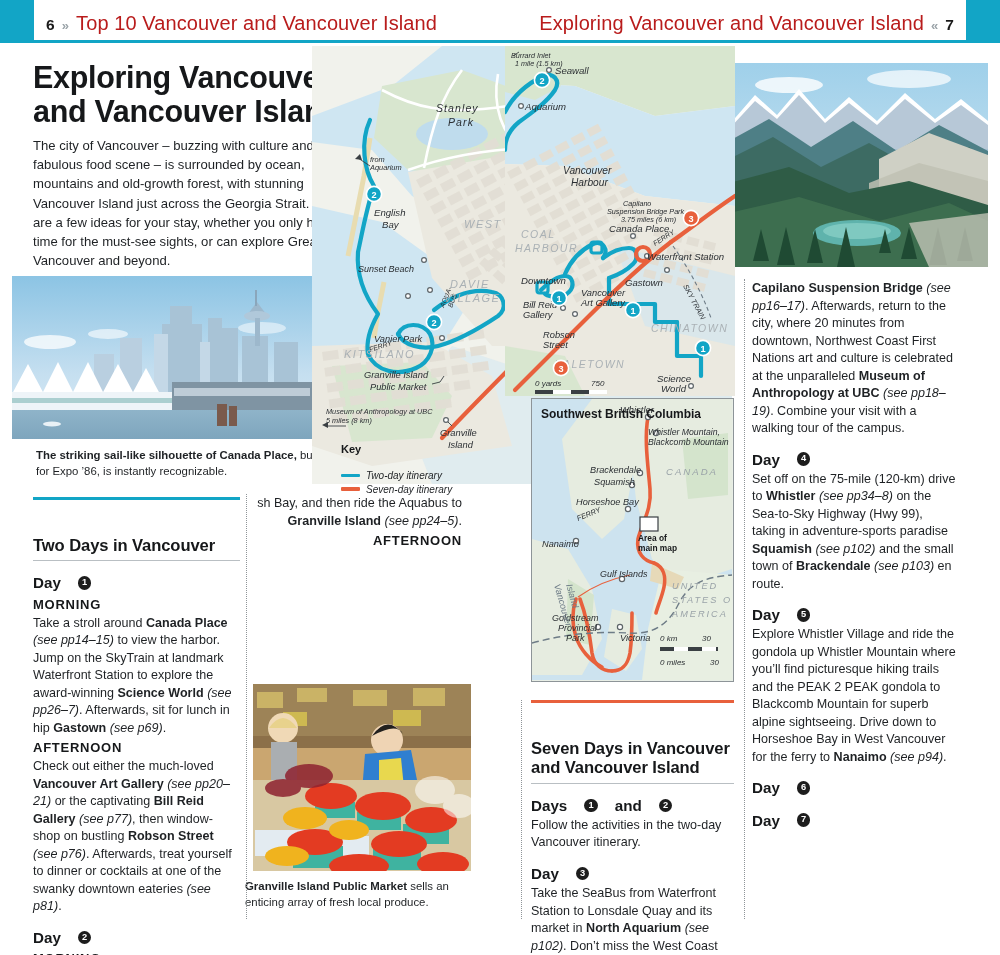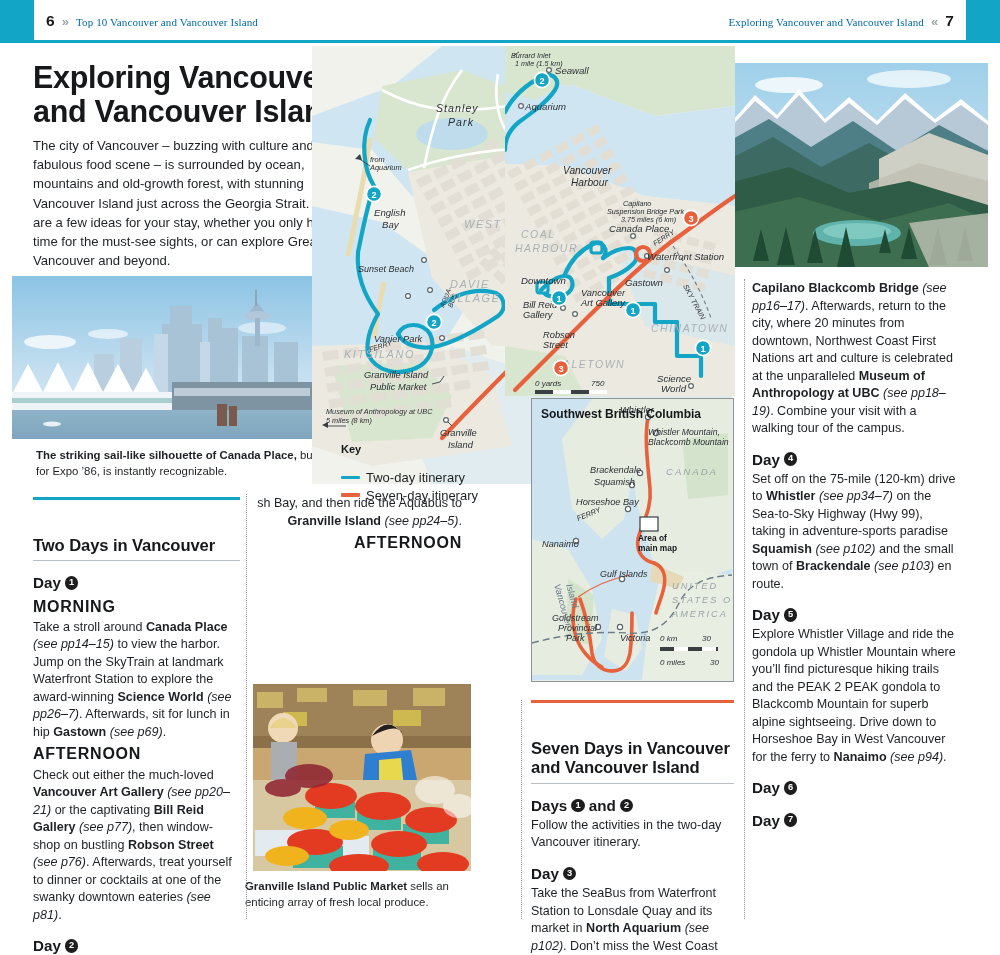--- a/index.html
+++ b/index.html
@@ -13,21 +13,21 @@
 
   
   .hdr-bar { position: absolute; top: 0; left: 0; width: 1000px; height: 46px; background: #fff; }
   .hdr-tab-left { position: absolute; top: 0; left: 0; width: 34px; height: 40px; background: #12a5c6; }
   .hdr-tab-right { position: absolute; top: 0; right: 0; width: 34px; height: 40px; background: #12a5c6; }
   .hdr-rule { position: absolute; top: 40px; left: 0; width: 1000px; height: 2.5px; background: #12a5c6; }
   .hdr-left { position: absolute; top: 12px; left: 46px; display: flex; align-items: baseline; gap: 7px; }
   .hdr-right { position: absolute; top: 12px; right: 46px; display: flex; align-items: baseline; gap: 7px; }
   .folio { font-size: 15.5px; font-weight: bold; color: #1a1a1a; letter-spacing: .2px; }
   .chev { font-size: 13px; color: #9aa3a8; font-weight: bold; }
-  .run-head { font-size: 11px; color: #0369a1; letter-spacing: .1px; font-family: Liberation Serif, serif; }
+  .run-head { font-size: 20px; color: #b91c1c; letter-spacing: .1px; }
 
   
   .title {
     position: absolute; left: 33px; top: 60px; width: 330px;
     font-size: 30.5px; line-height: 1.12; font-weight: bold; color: #16181a;
     letter-spacing: -0.3px;
   }
   .intro {
     position: absolute; left: 33px; top: 136px; width: 312px;
     font-size: 13.1px; line-height: 1.465; color: #1e2124;
@@ -53,49 +53,49 @@
   .col-1 { left: 33px; top: 497px; width: 207px; }
   .col-2 { left: 256px; top: 494px; width: 206px; text-align: right; }
   .col-3 { left: 531px; top: 700px; width: 203px; }
   .col-4 { left: 752px; top: 279px; width: 204px; }
 
   .sec-rule-cyan { height: 3.2px; background: #12a5c6; width: 100%; margin-bottom: 5px; }
   .sec-rule-orange { height: 3.2px; background: #e8603c; width: 100%; margin-bottom: 5px; }
   .sec-title { font-size: 16.6px; font-weight: bold; color: #16181a; line-height: 1.16; letter-spacing: -0.1px; margin-top: 36px; }
   .sec-underline { height: 1px; background: #b9bfc3; margin: 5px 0 6px 0; }
 
-  .day-head { font-size: 15.2px; font-weight: bold; color: #16181a; margin-top: 11px; margin-bottom: 0px; display: flex; align-items: center; gap: 4px; }
+  .day-head { font-size: 15.2px; font-weight: bold; color: #16181a; margin-top: 11px; margin-bottom: 0px; display: flex; align-items: center; gap: 17px; }
   .day-head:first-child { margin-top: 0; }
   .bullet {
     display: inline-block; width: 13.5px; height: 13.5px; border-radius: 50%;
     background: #1d1d1d; color: #fff; font-size: 9.3px; font-weight: bold;
     text-align: center; line-height: 13.5px; vertical-align: 1px;
     font-family: "Liberation Sans", sans-serif;
   }
-  .tod { font-size: 16px; font-weight: bold; letter-spacing: 0.75px; color: #16181a; margin-top: 2px; }
+  .tod { font-size: 13px; font-weight: bold; letter-spacing: 0.75px; color: #16181a; margin-top: 2px; }
   .body-txt { margin-top: 1px; }
 
   .col-dash-l { position: absolute; border-left: 1.6px dotted #8e9498; }
   .dash-a { left: 246px; top: 494px; height: 425px; }
   .dash-b { left: 744px; top: 279px; height: 640px; }
   .dash-c { left: 521px; top: 700px; height: 219px; }
 
   
   .map { position: absolute; overflow: hidden; }
   .map-main { left: 312px; top: 46px; width: 420px; height: 438px; }
 
   
   .map-inset { left: 531px; top: 398px; width: 203px; height: 284px; border: 1.4px solid #8d9498; background: #e8eee6; }
   .inset-title { position: absolute; left: 9px; top: 8px; font-size: 12px; font-weight: bold; color: #16181a; line-height: 1.22; }
 
   .legend { position: absolute; left: 341px; top: 443px; width: 150px; }
   .legend-title { font-size: 11px; font-weight: bold; color: #16181a; margin-bottom: 15px; }
   .legend-row { display: flex; align-items: center; gap: 6px; margin-top: 2.5px; }
   .legend-swatch { width: 19px; height: 3.6px; border-radius: 1px; }
-  .legend-label { font-size: 13px; color: #1e2124; }
+  .legend-label { font-size: 10px; color: #1e2124; font-style: italic; }
 
   .pullquote {
     position: absolute; left: 655px; top: 60px; width: 100px;
     font-size: 12.1px; font-weight: bold; line-height: 1.26; color: #16181a; text-align: center;
   }
   .pullquote .lt { font-weight: normal; }
 </style>
 </head>
 <body>
 
@@ -835,27 +835,27 @@
     <div class="body-txt">Follow the activities in the two-day Vancouver itinerary.</div>
 
     <div class="day-head">
       <span>Day</span>
       <span class="bullet">3</span>
     </div>
     <div class="body-txt">Take the SeaBus from Waterfront Station to Lonsdale Quay and its market in <b>North Aquarium</b> <i>(see p102)</i>. Don’t miss the West Coast rain forest and the dizzying views from the<b></b><i></i><b></b><i></i></div>
   </div>
 
   <div class="col col-4">
-    <div class="body-txt"><b></b><i></i> <b>Capilano Blackcomb Bridge</b> <i>(see pp16–17)</i>. Afterwards, return to the city, where 20 minutes from downtown, Northwest Coast First Nations art and culture is celebrated at the unparalleled <b>Museum of Anthropology at UBC</b> <i>(see pp18–19)</i>. Combine your visit with a walking tour of the campus.</div>
+    <div class="body-txt"><b></b><i></i> <b>Capilano Suspension Bridge</b> <i>(see pp16–17)</i>. Afterwards, return to the city, where 20 minutes from downtown, Northwest Coast First Nations art and culture is celebrated at the unparalleled <b>Museum of Anthropology at UBC</b> <i>(see pp18–19)</i>. Combine your visit with a walking tour of the campus.</div>
 
     <div class="day-head">
       <span>Day</span>
       <span class="bullet">4</span>
     </div>
-    <div class="body-txt">Set off on the 75-mile (120-km) drive to <b>Whistler</b> <i>(see pp34–7)</i> on the Sea-to-Sky Highway (Hwy 99), taking in adventure-sports paradise <b>Squamish</b> <i>(see p102)</i> and the small town of <b>Brackendale</b> <i>(see p103)</i> en route.</div>
+    <div class="body-txt">Set off on the 75-mile (120-km) drive to <b>Whistler</b> <i>(see pp34–8)</i> on the Sea-to-Sky Highway (Hwy 99), taking in adventure-sports paradise <b>Squamish</b> <i>(see p102)</i> and the small town of <b>Brackendale</b> <i>(see p103)</i> en route.</div>
 
     <div class="day-head">
       <span>Day</span>
       <span class="bullet">5</span>
     </div>
     <div class="body-txt">Explore Whistler Village and ride the gondola up Whistler Mountain where you’ll find picturesque hiking trails and the PEAK 2 PEAK gondola to Blackcomb Mountain for superb alpine sightseeing. Drive down to Horseshoe Bay in West Vancouver for the ferry to <b>Nanaimo</b> <i>(see p94)</i>.</div>
 
     <div class="day-head">
       <span>Day</span>
       <span class="bullet">6</span>

